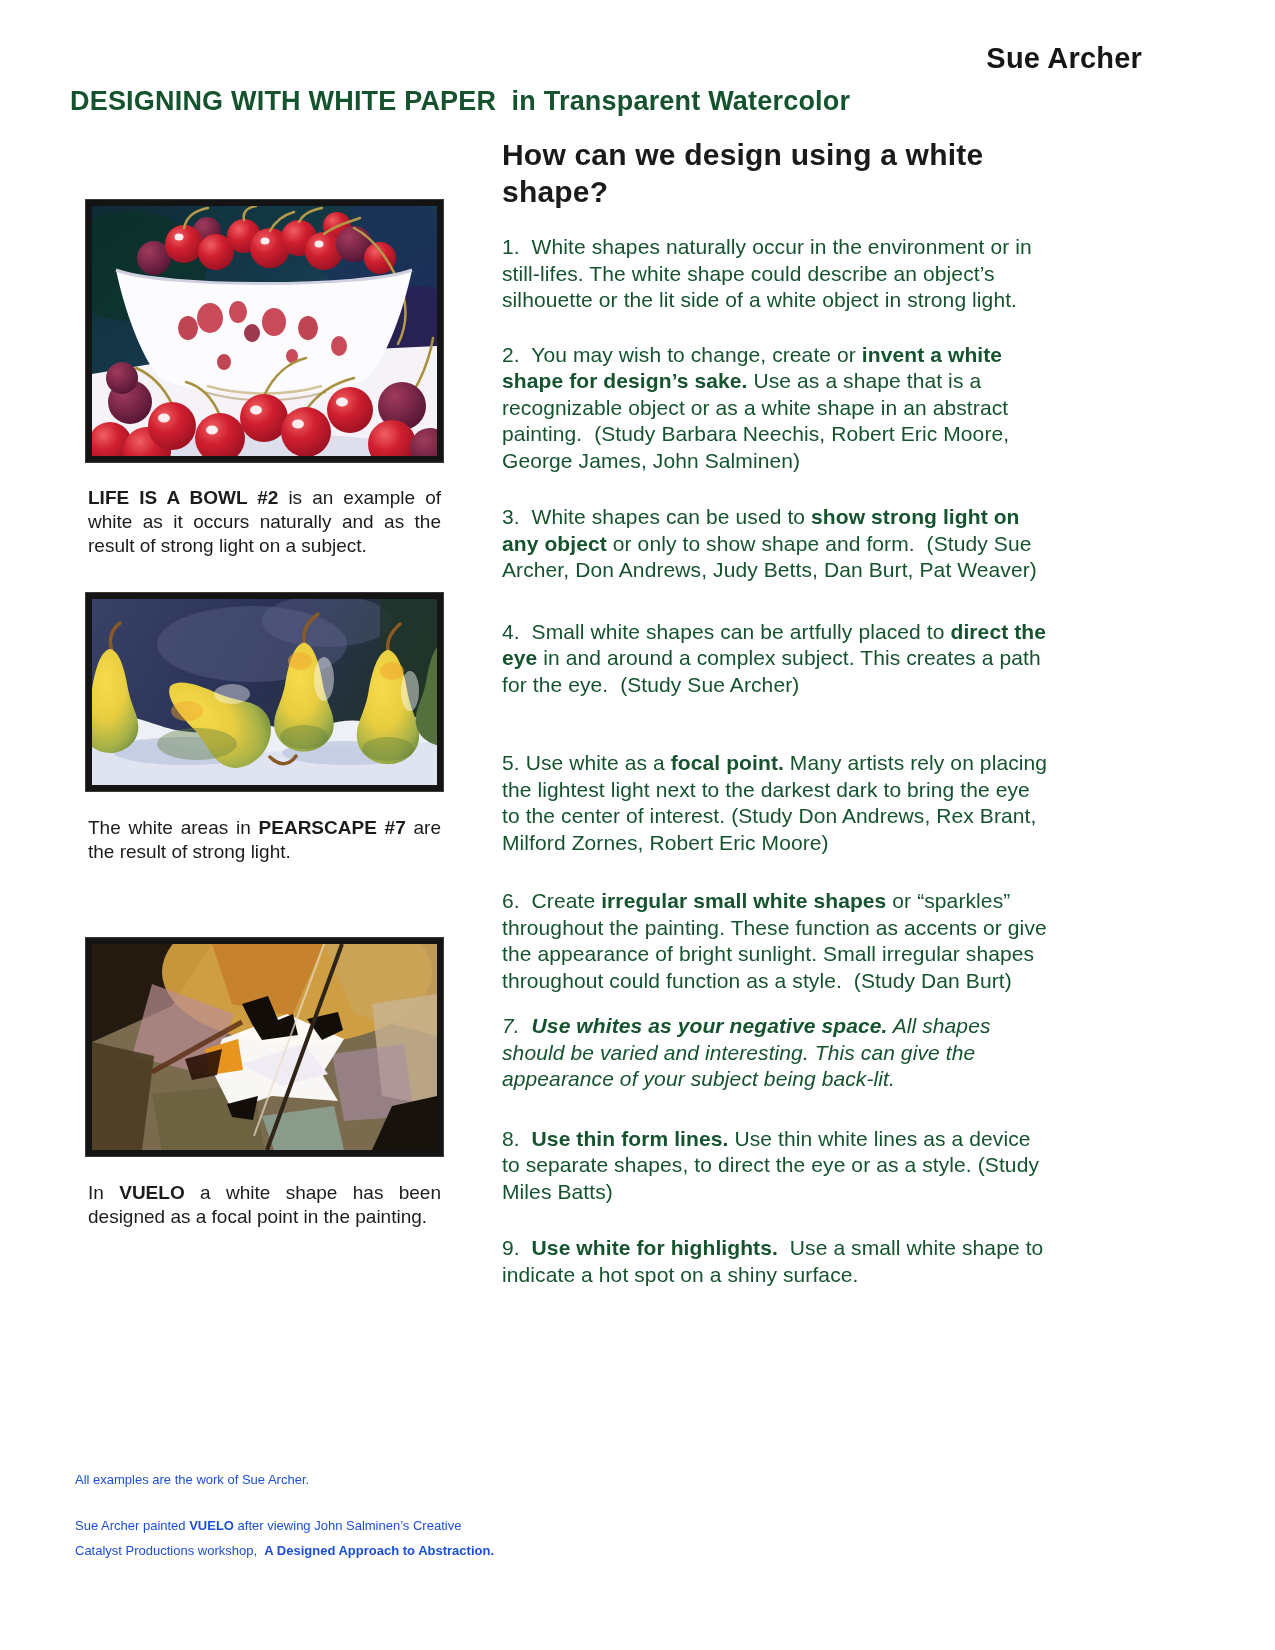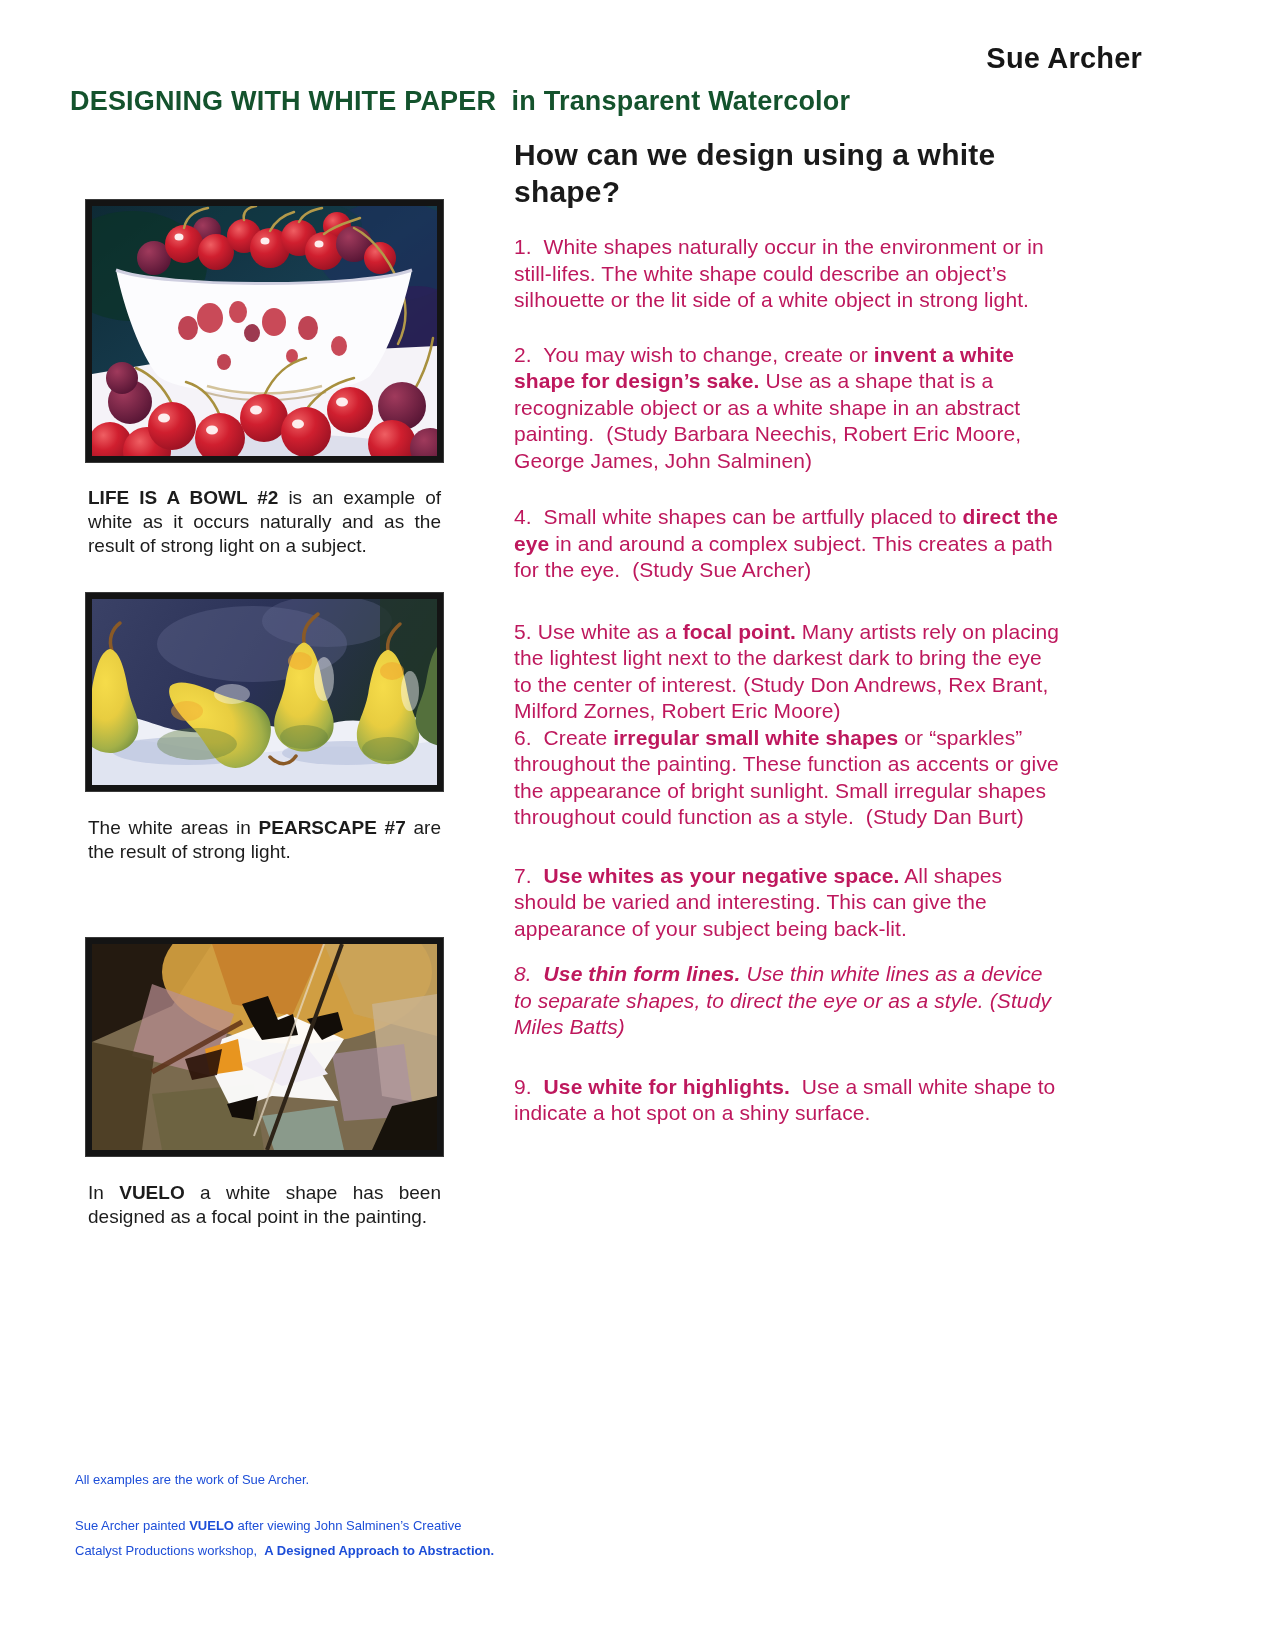--- a/index.html
+++ b/index.html
@@ -26,34 +26,34 @@
   }
   .caption{
     font-size:19px;line-height:24px;text-align:justify;color:#1c1c1c;
     margin:24px 0 0 2px;width:353px;
   }
   .fig-pears{margin-top:35px;}
   .cap-pears{margin-top:25px;}
   .fig-vuelo{margin-top:74px;}
   .cap-vuelo{margin-top:25px;}
   
-  .right-col{position:absolute;left:514px;top:136px;width:546px;}
+  .right-col{position:absolute;left:502px;top:136px;width:546px;}
   .main-heading{
     margin:0;font-size:30px;line-height:37px;font-weight:700;color:#1a1a1a;
     letter-spacing:.2px;
   }
   .right-col p.para{
-    margin:0;font-size:21px;line-height:26.5px;color:#be185d;
+    margin:0;font-size:21px;line-height:26.5px;color:#14532d;
     white-space:pre-wrap;letter-spacing:.1px;
   }
   .right-col p.para:nth-of-type(1){margin-top:24px;}
   .right-col p.para:nth-of-type(2){margin-top:28px;}
   .right-col p.para:nth-of-type(3){margin-top:30px;}
   .right-col p.para:nth-of-type(4){margin-top:35px;}
-  .right-col p.para:nth-of-type(5){}
+  .right-col p.para:nth-of-type(5){margin-top:52px;}
   .right-col p.para:nth-of-type(6){margin-top:32px;}
   .right-col p.para:nth-of-type(7){margin-top:19px;font-style:italic;}
   .right-col p.para:nth-of-type(8){margin-top:33px;}
   .right-col p.para:nth-of-type(9){margin-top:30px;}
   .b{font-weight:700;}
   
   .footer{position:absolute;left:63px;top:1455px;width:460px;}
   .footer p{margin:12px;font-size:13px;line-height:25px;color:#1d4ed8;white-space:pre-wrap;}
   .footer p + p{margin-top:21px;}
 </style>
@@ -233,20 +233,21 @@
       </svg>
     </div>
     <p class="caption cap-vuelo"><span>In </span><span class="b">VUELO</span><span> a white shape has been designed as a focal point in the painting.</span></p>
 
   </div>
 
   <div class="right-col">
     <h1 class="main-heading">How can we design using a white shape?</h1>
     <p class="para"><span>1.  White shapes naturally occur in the environment or in still-lifes. The white shape could describe an object’s silhouette or the lit side of a white object in strong light.</span></p>
     <p class="para"><span>2.  You may wish to change, create or </span><span class="b">invent a white shape for design’s sake.</span><span> Use as a shape that is a recognizable object or as a white shape in an abstract painting.  (Study Barbara Neechis, Robert Eric Moore, George James, John Salminen)</span></p>
+    <p class="para"><span>3.  White shapes can be used to </span><span class="b">show strong light on any object</span><span> or only to show shape and form.  (Study Sue Archer, Don Andrews, Judy Betts, Dan Burt, Pat Weaver)</span></p>
     <p class="para"><span>4.  Small white shapes can be artfully placed to </span><span class="b">direct the eye</span><span> in and around a complex subject. This creates a path for the eye.  (Study Sue Archer)</span></p>
     <p class="para"><span>5. Use white as a </span><span class="b">focal point.</span><span> Many artists rely on placing the lightest light next to the darkest dark to bring the eye to the center of interest. (Study Don Andrews, Rex Brant, Milford Zornes, Robert Eric Moore)</span></p>
     <p class="para"><span>6.  Create </span><span class="b">irregular small white shapes</span><span> or “sparkles” throughout the painting. These function as accents or give the appearance of bright sunlight. Small irregular shapes throughout could function as a style.  (Study Dan Burt)</span></p>
     <p class="para"><span>7.  </span><span class="b">Use whites as your negative space.</span><span> All shapes should be varied and interesting. This can give the appearance of your subject being back-lit.</span></p>
     <p class="para"><span>8.  </span><span class="b">Use thin form lines.</span><span> Use thin white lines as a device to separate shapes, to direct the eye or as a style. (Study Miles Batts)</span></p>
     <p class="para"><span>9.  </span><span class="b">Use white for highlights.</span><span>  Use a small white shape to indicate a hot spot on a shiny surface.</span></p>
   </div>
 
   <div class="footer">
     <p><span>All examples are the work of Sue Archer.</span></p>

